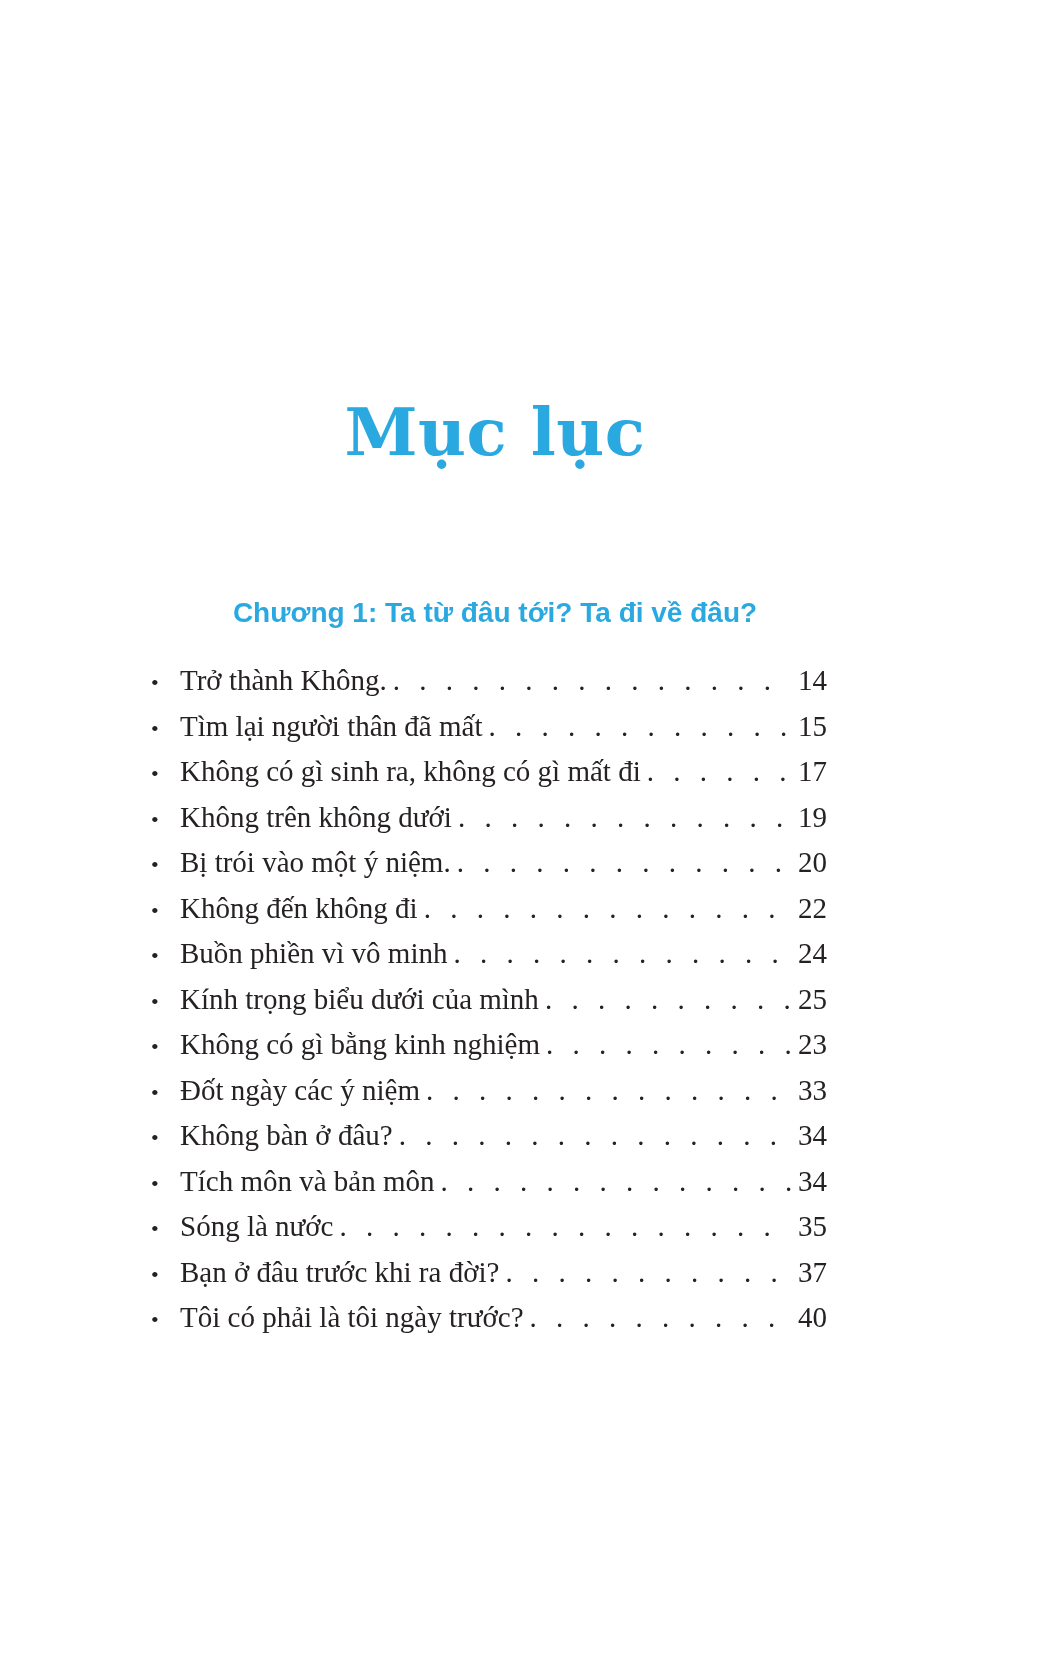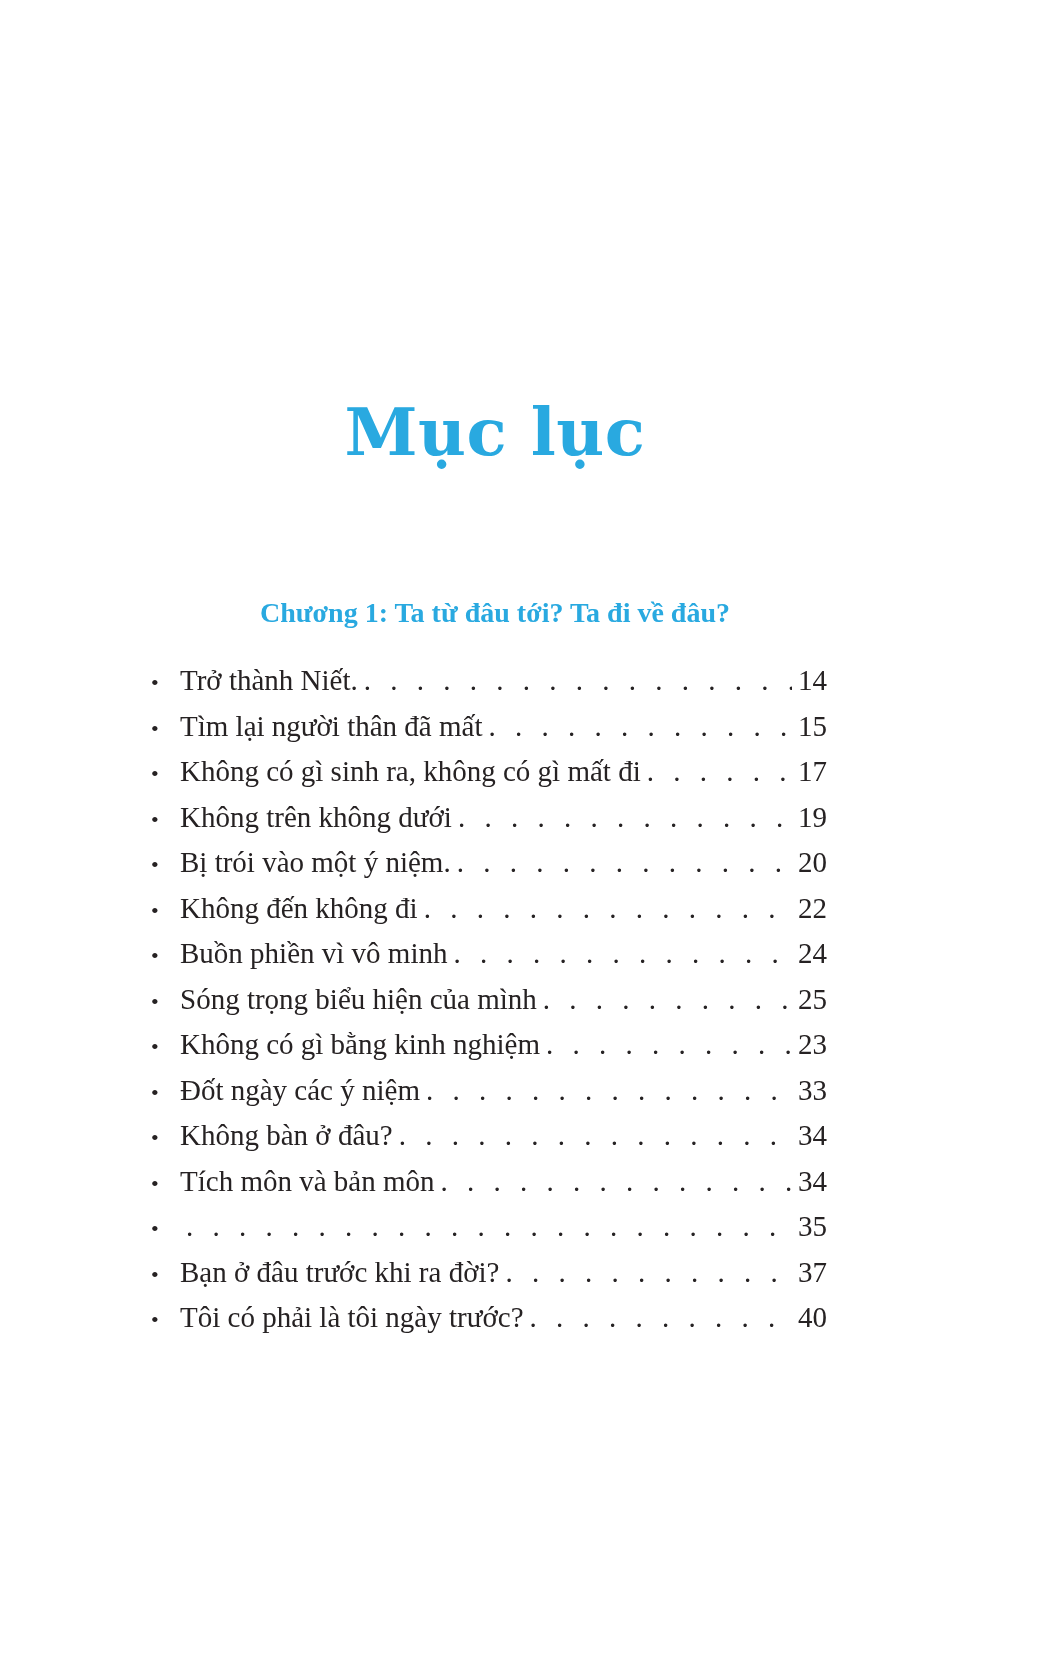--- a/index.html
+++ b/index.html
@@ -25,21 +25,21 @@
     margin: 0;
     padding-top: 398px;
     font-family: "DejaVu Serif", serif;
     font-weight: bold;
     font-size: 66px;
     line-height: 1.05;
     text-align: center;
     letter-spacing: 0.5px;
   }
   .chapter-heading {
-    font-family: Liberation Serif, serif;
+    font-family: Liberation Sans, sans-serif;
     font-weight: bold;
     font-size: 28px;
     line-height: 1.25;
     text-align: center;
     margin: 60px 0 28px 0;
   }
   .chapter-heading.first {
     margin-top: 128px;
   }
   .toc-list { width: 100%; }
@@ -80,21 +80,21 @@
 <body style="color: rgb(38, 34, 35);">
 
 <div class="page">
   <div class="content">
     <h1 class="doc-title" style="color: rgb(41, 169, 224);">Mục lục</h1>
     <div id="chapters">
         <div class="chapter-heading first" style="color: rgb(41, 169, 224);">Chương 1: Ta từ đâu tới? Ta đi về đâu?</div>
         <div class="toc-list">
           <div class="toc-row">
             <span class="bullet">•</span>
-            <span class="label">Trở thành Niết.</span>
+            <span class="label">Trở thành Không.</span>
             <span class="dots"></span>
             <span class="pagenum">14</span>
           </div>
           <div class="toc-row">
             <span class="bullet">•</span>
             <span class="label">Tìm lại người thân đã mất</span>
             <span class="dots"></span>
             <span class="pagenum">15</span>
           </div>
           <div class="toc-row">
@@ -122,21 +122,21 @@
             <span class="pagenum">22</span>
           </div>
           <div class="toc-row">
             <span class="bullet">•</span>
             <span class="label">Buồn phiền vì vô minh</span>
             <span class="dots"></span>
             <span class="pagenum">24</span>
           </div>
           <div class="toc-row">
             <span class="bullet">•</span>
-            <span class="label">Sóng trọng biểu hiện của mình</span>
+            <span class="label">Kính trọng biểu dưới của mình</span>
             <span class="dots"></span>
             <span class="pagenum">25</span>
           </div>
           <div class="toc-row">
             <span class="bullet">•</span>
             <span class="label">Không có gì bằng kinh nghiệm</span>
             <span class="dots"></span>
             <span class="pagenum">23</span>
           </div>
         </div>
@@ -154,20 +154,21 @@
             <span class="pagenum">34</span>
           </div>
           <div class="toc-row">
             <span class="bullet">•</span>
             <span class="label">Tích môn và bản môn</span>
             <span class="dots"></span>
             <span class="pagenum">34</span>
           </div>
           <div class="toc-row">
             <span class="bullet">•</span>
+            <span class="label">Sóng là nước</span>
             <span class="dots"></span>
             <span class="pagenum">35</span>
           </div>
           <div class="toc-row">
             <span class="bullet">•</span>
             <span class="label">Bạn ở đâu trước khi ra đời?</span>
             <span class="dots"></span>
             <span class="pagenum">37</span>
           </div>
           <div class="toc-row">

